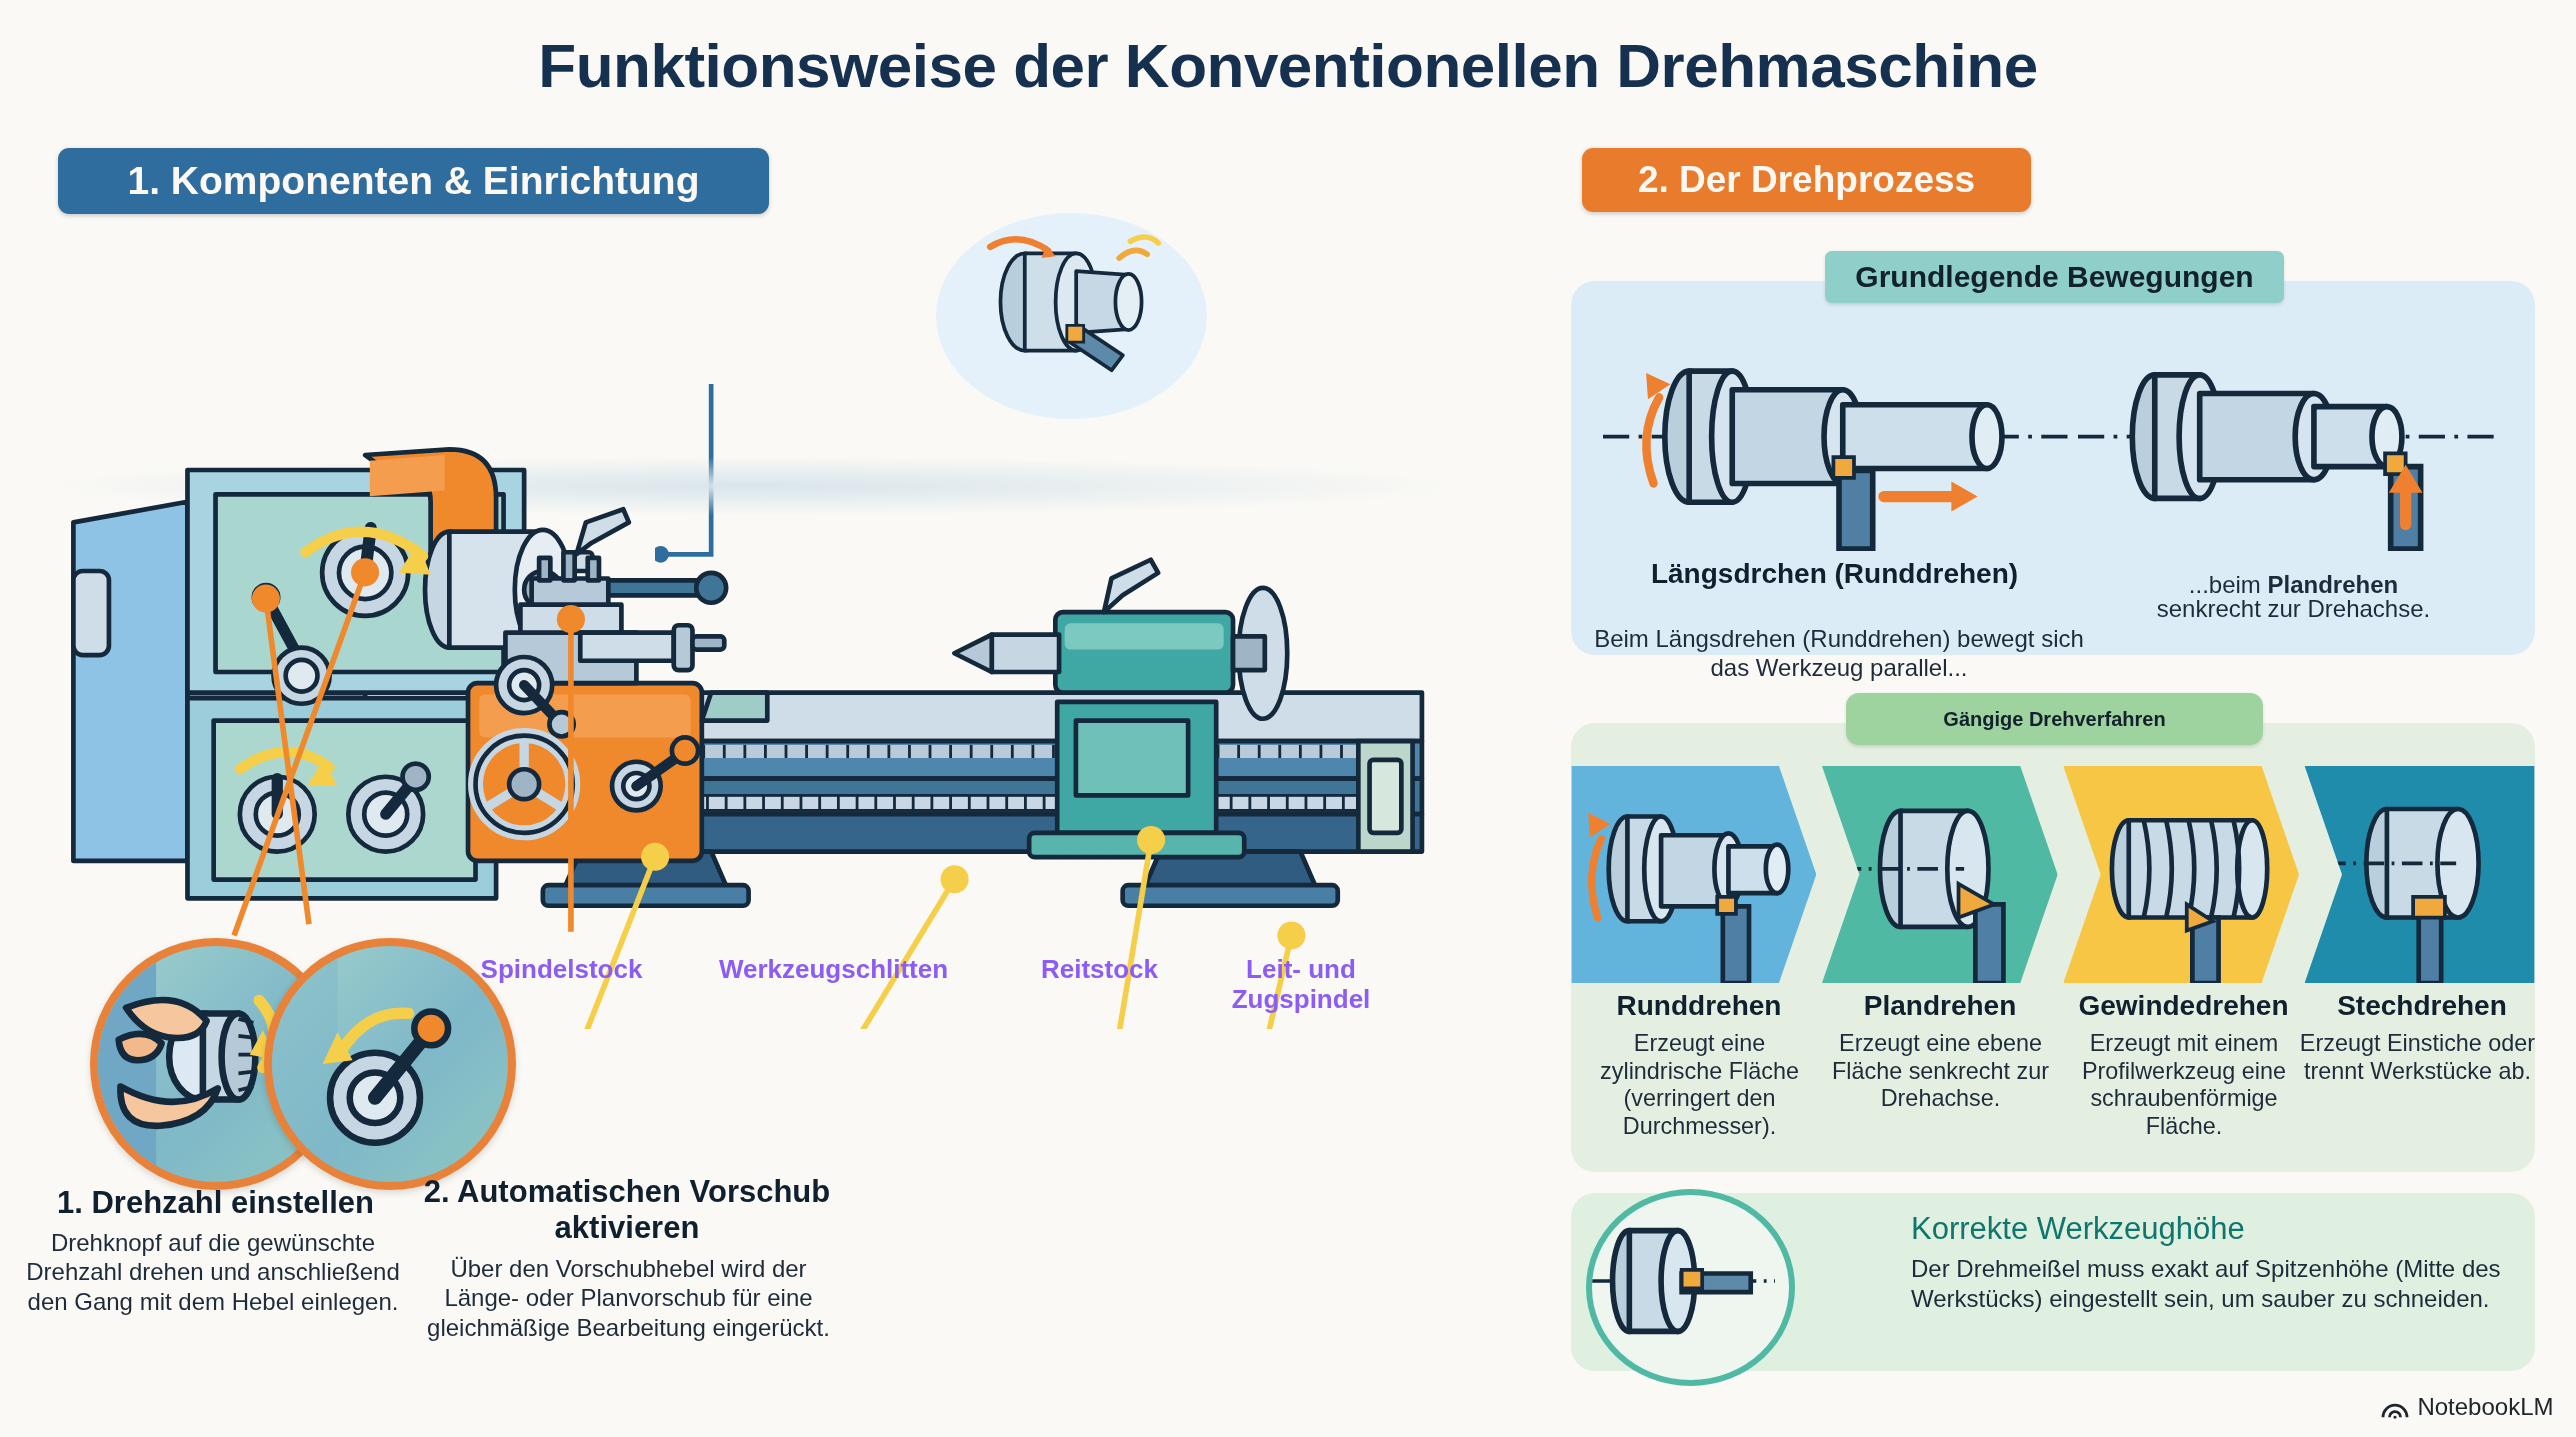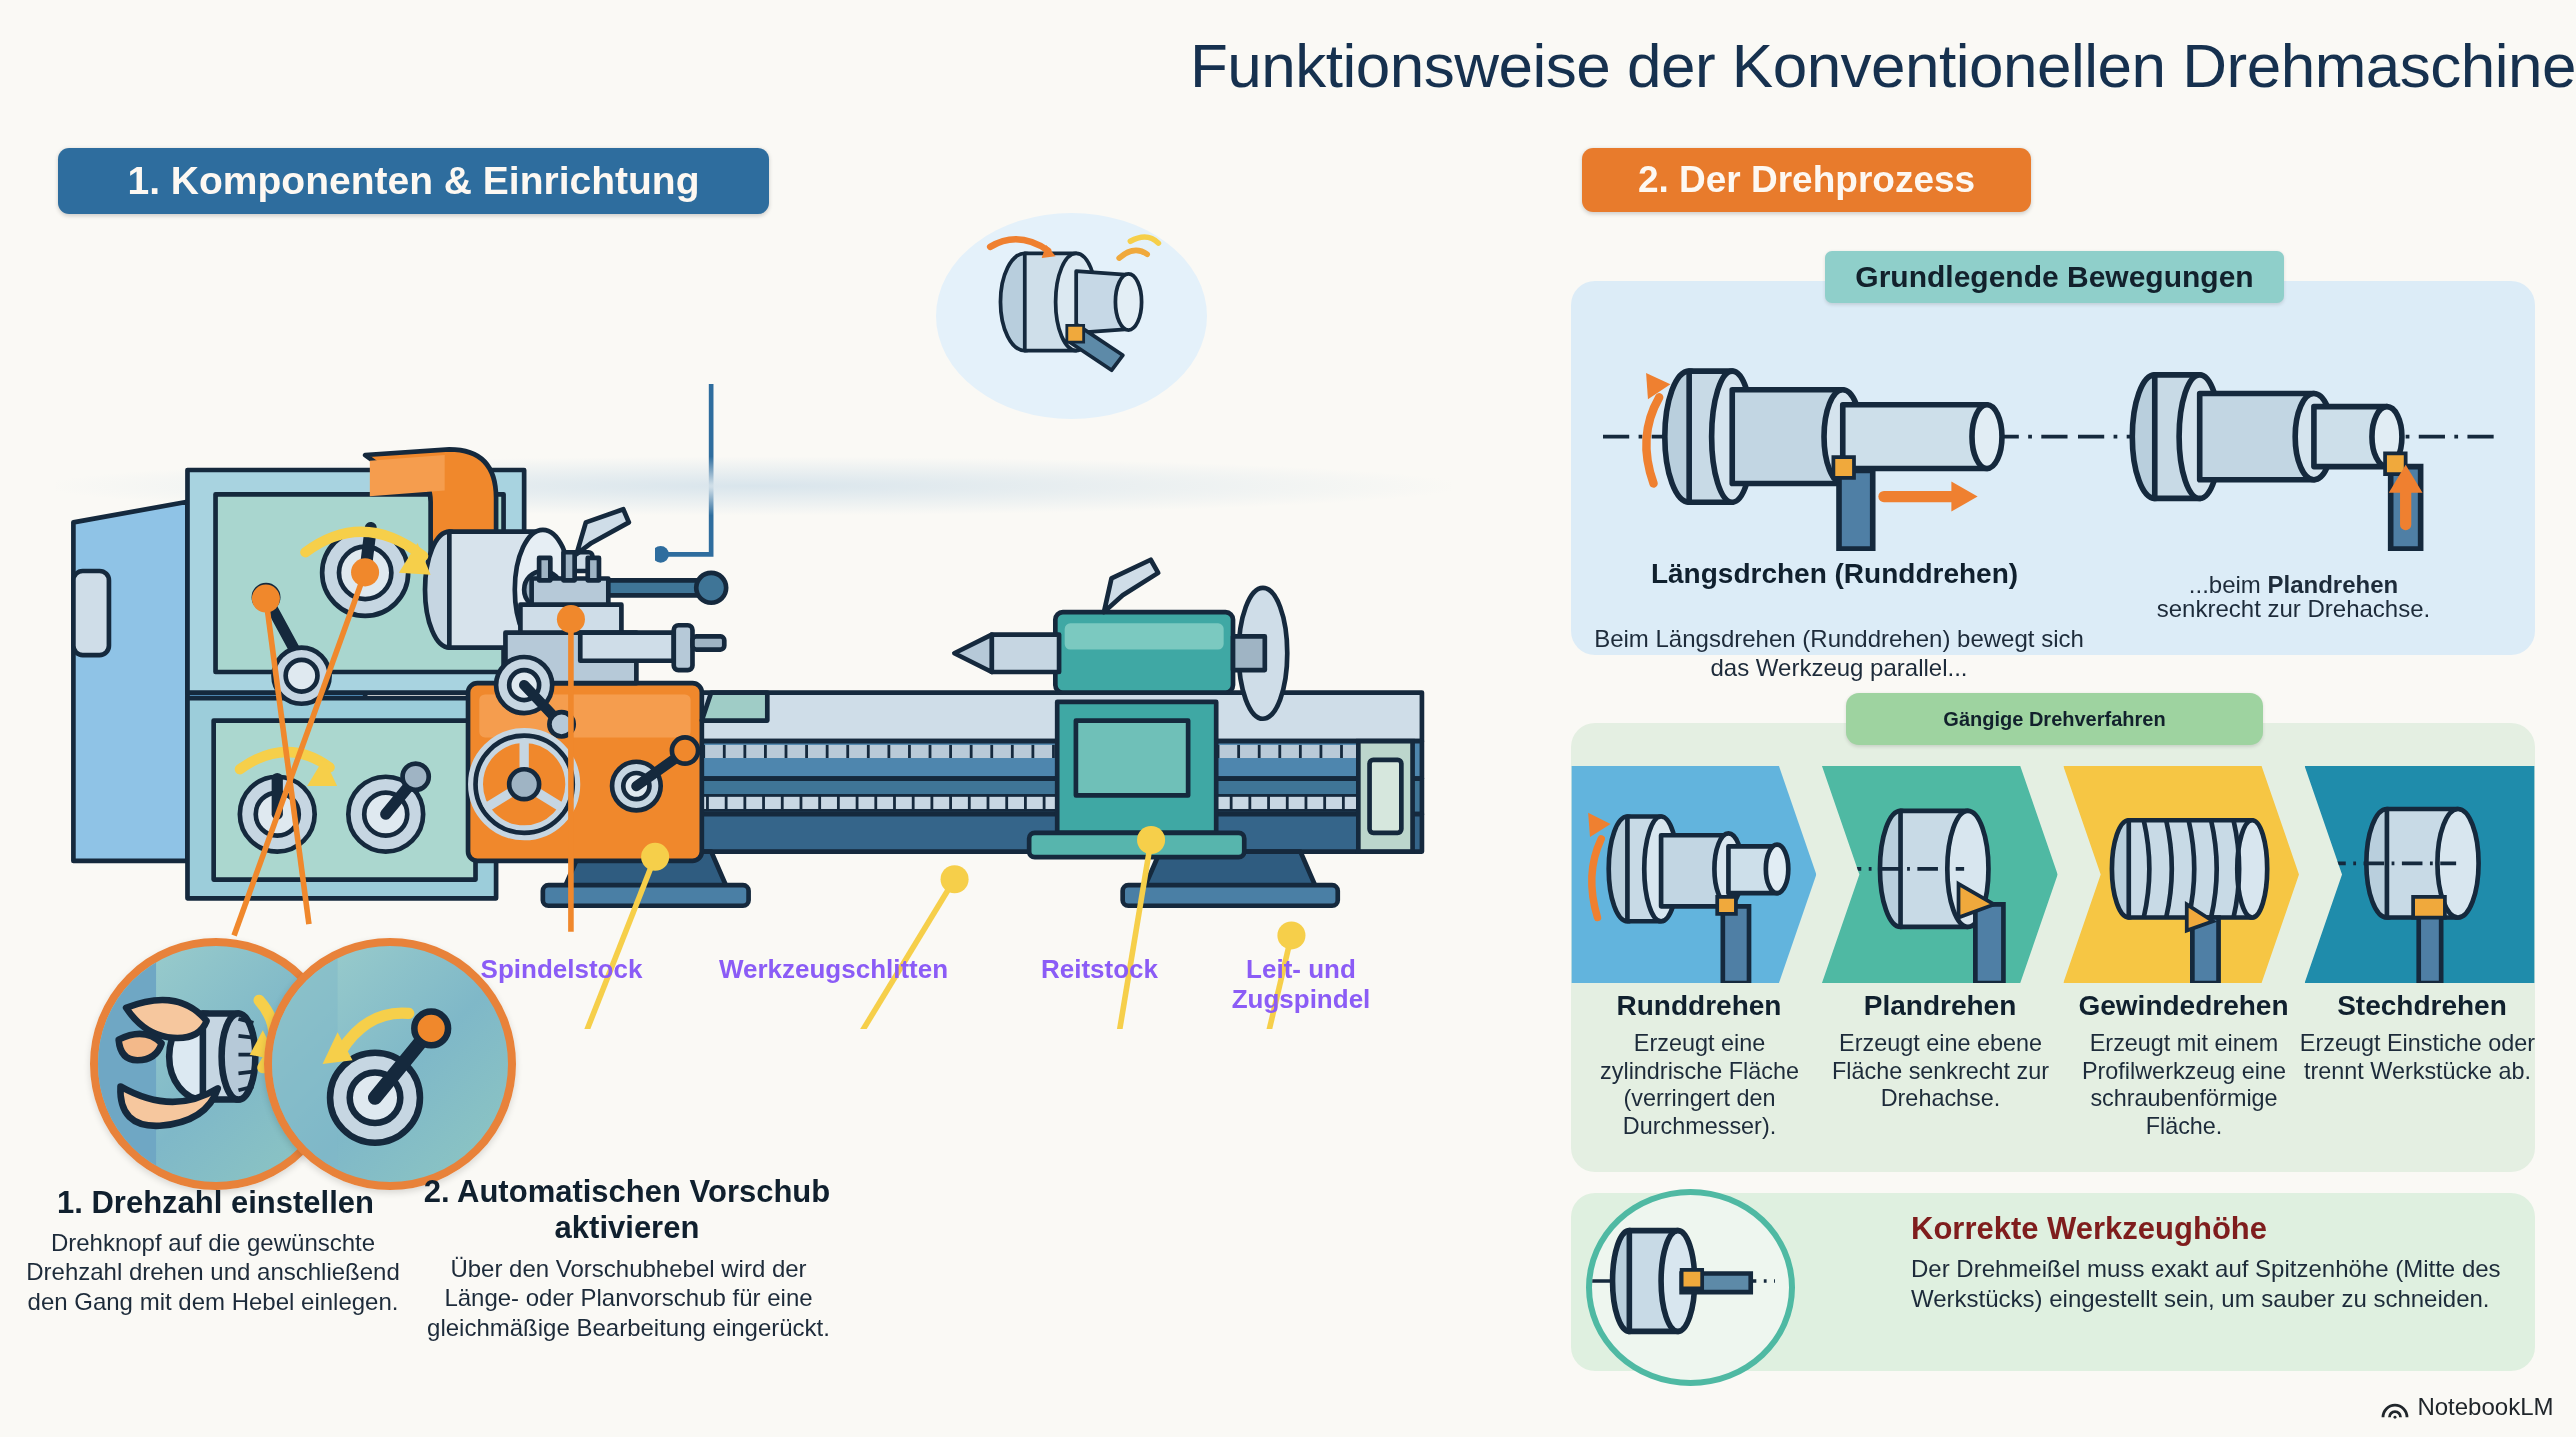--- a/index.html
+++ b/index.html
@@ -9,22 +9,22 @@
     font-family:"Liberation Sans", sans-serif;
     color:#1d2b3a;
     overflow:hidden;
     position:relative;
   }
   .page{position:absolute;inset:0;}
 
   
   .title{
     position:absolute;top:30px;left:0;width:100%;
-    text-align:right;
-    font-size:62px;font-weight:normal;
+    text-align:center;
+    font-size:62px;font-weight:bold;
     letter-spacing:-0.5px;
     color:#16314f;
   }
 
   
   .pill{
     position:absolute;
     display:flex;align-items:center;justify-content:center;
     border-radius:11.2px;
     font-weight:bold;
@@ -82,21 +82,21 @@
   #sub-moves{left:1825px;top:251px;width:459px;height:52px;background:#8fcfca;font-size:30px;border-radius:7px;}
   #sub-verf{left:1846px;top:693px;width:417px;height:52px;background:#9ed3a0;font-size:20px;}
 
   .move-title{position:absolute;font-size:28px;font-weight:bold;text-align:center;color:#10202e;}
   .move-body{position:absolute;font-size:24px;text-align:center;color:#1d2b3a;line-height:1.2;}
   .move-body b{font-weight:bold;}
 
   .verf-title{position:absolute;font-size:28px;font-weight:bold;text-align:center;color:#10202e;}
   .verf-body{position:absolute;font-size:23.4px;text-align:center;color:#1d2b3a;line-height:1.18;}
 
-  #hoehe-title{position:absolute;left:1911px;top:1211px;font-size:31px;font-weight:bold;color:#7f1d1d;}
+  #hoehe-title{position:absolute;left:1911px;top:1211px;font-size:31px;font-weight:normal;color:#0f766e;}
   #hoehe-body{position:absolute;left:1911px;top:1254px;width:618px;font-size:24px;line-height:1.24;color:#1d2b3a;}
 
   
   .watermark{
     position:absolute;right:22.5px;bottom:17px;
     display:flex;align-items:center;gap:8.4px;
     font-size:24px;color:#20262b;
   }
 </style>
 </head>

